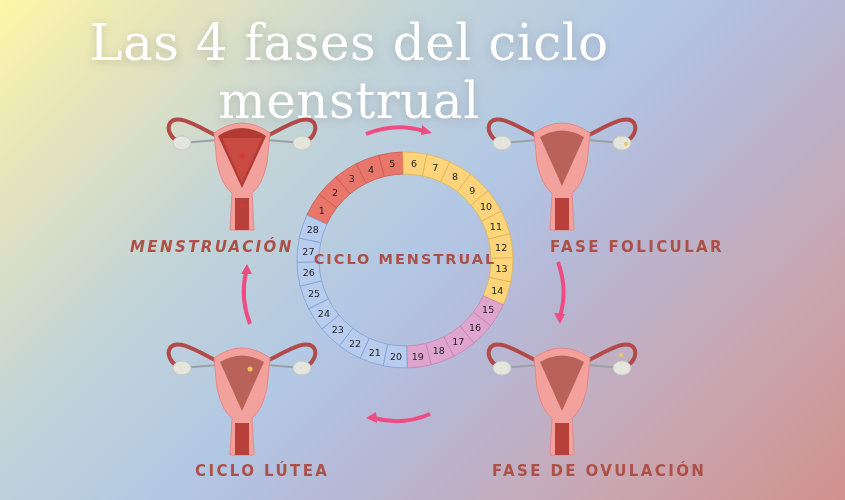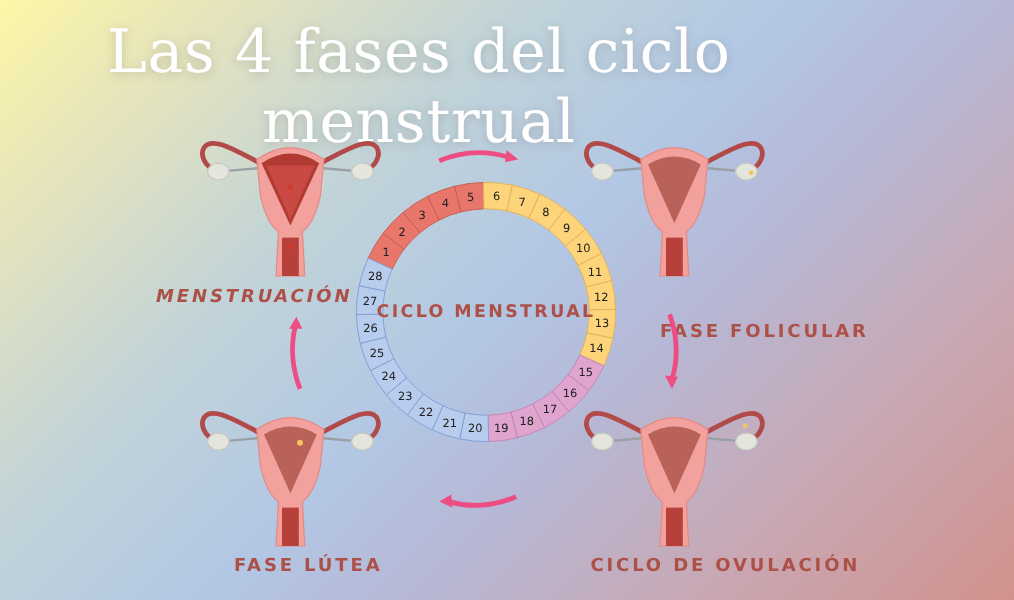--- a/index.html
+++ b/index.html
@@ -85,23 +85,23 @@
     <ellipse cx="20" cy="35" rx="9" ry="7" fill="#e4e6de" stroke="#c8cabf"></ellipse>
     <ellipse cx="140" cy="35" rx="9" ry="7" fill="#e4e6de" stroke="#c8cabf"></ellipse>
     <circle cx="139" cy="22" r="2" fill="#f4c45a"></circle>
     <path d="M52 25 Q80 5 108 25 L105 55 Q100 78 90 85 L92 122 L68 122 L70 85 Q60 78 55 55 Z" fill="#f3a19d" stroke="#e48a86"></path>
     <path d="M58 29 Q80 16 102 29 L80 78 Z" fill="#b8625a"></path>
     <rect x="73" y="90" width="14" height="32" fill="#b8403a"></rect>
   </svg>
 </div>
 
 <div class="label" style="left:130px;top:238px;font-style:italic;">MENSTRUACIÓN</div>
-<div class="label" style="left:550px;top:238px;margin-top:29px;">FASE FOLICULAR</div>
-<div class="label" style="left:195px;top:462px;">FASE LÚTEA</div>
-<div class="label" style="left:492px;top:462px;">CICLO DE OVULACIÓN</div>
+<div class="label" style="left:550px;top:238px;">FASE FOLICULAR</div>
+<div class="label" style="left:195px;top:462px;">CICLO LÚTEA</div>
+<div class="label" style="left:492px;top:462px;">FASE DE OVULACIÓN</div>
 
 <svg class="arrow" style="left:360px;top:120px;" width="80" height="20" viewBox="0 0 80 20">
   <path d="M6 14 Q35 2 64 11" fill="none" stroke="#ee4d84" stroke-width="4"></path>
   <polygon points="62,5 72,13 61,15" fill="#ee4d84"></polygon>
 </svg>
 <svg class="arrow" style="left:552px;top:258px;" width="24" height="68" viewBox="0 0 24 68">
   <path d="M6 4 Q16 32 8 58" fill="none" stroke="#ee4d84" stroke-width="4"></path>
   <polygon points="2,55 8,66 13,56" fill="#ee4d84"></polygon>
 </svg>
 <svg class="arrow" style="left:360px;top:408px;" width="80" height="20" viewBox="0 0 80 20">

